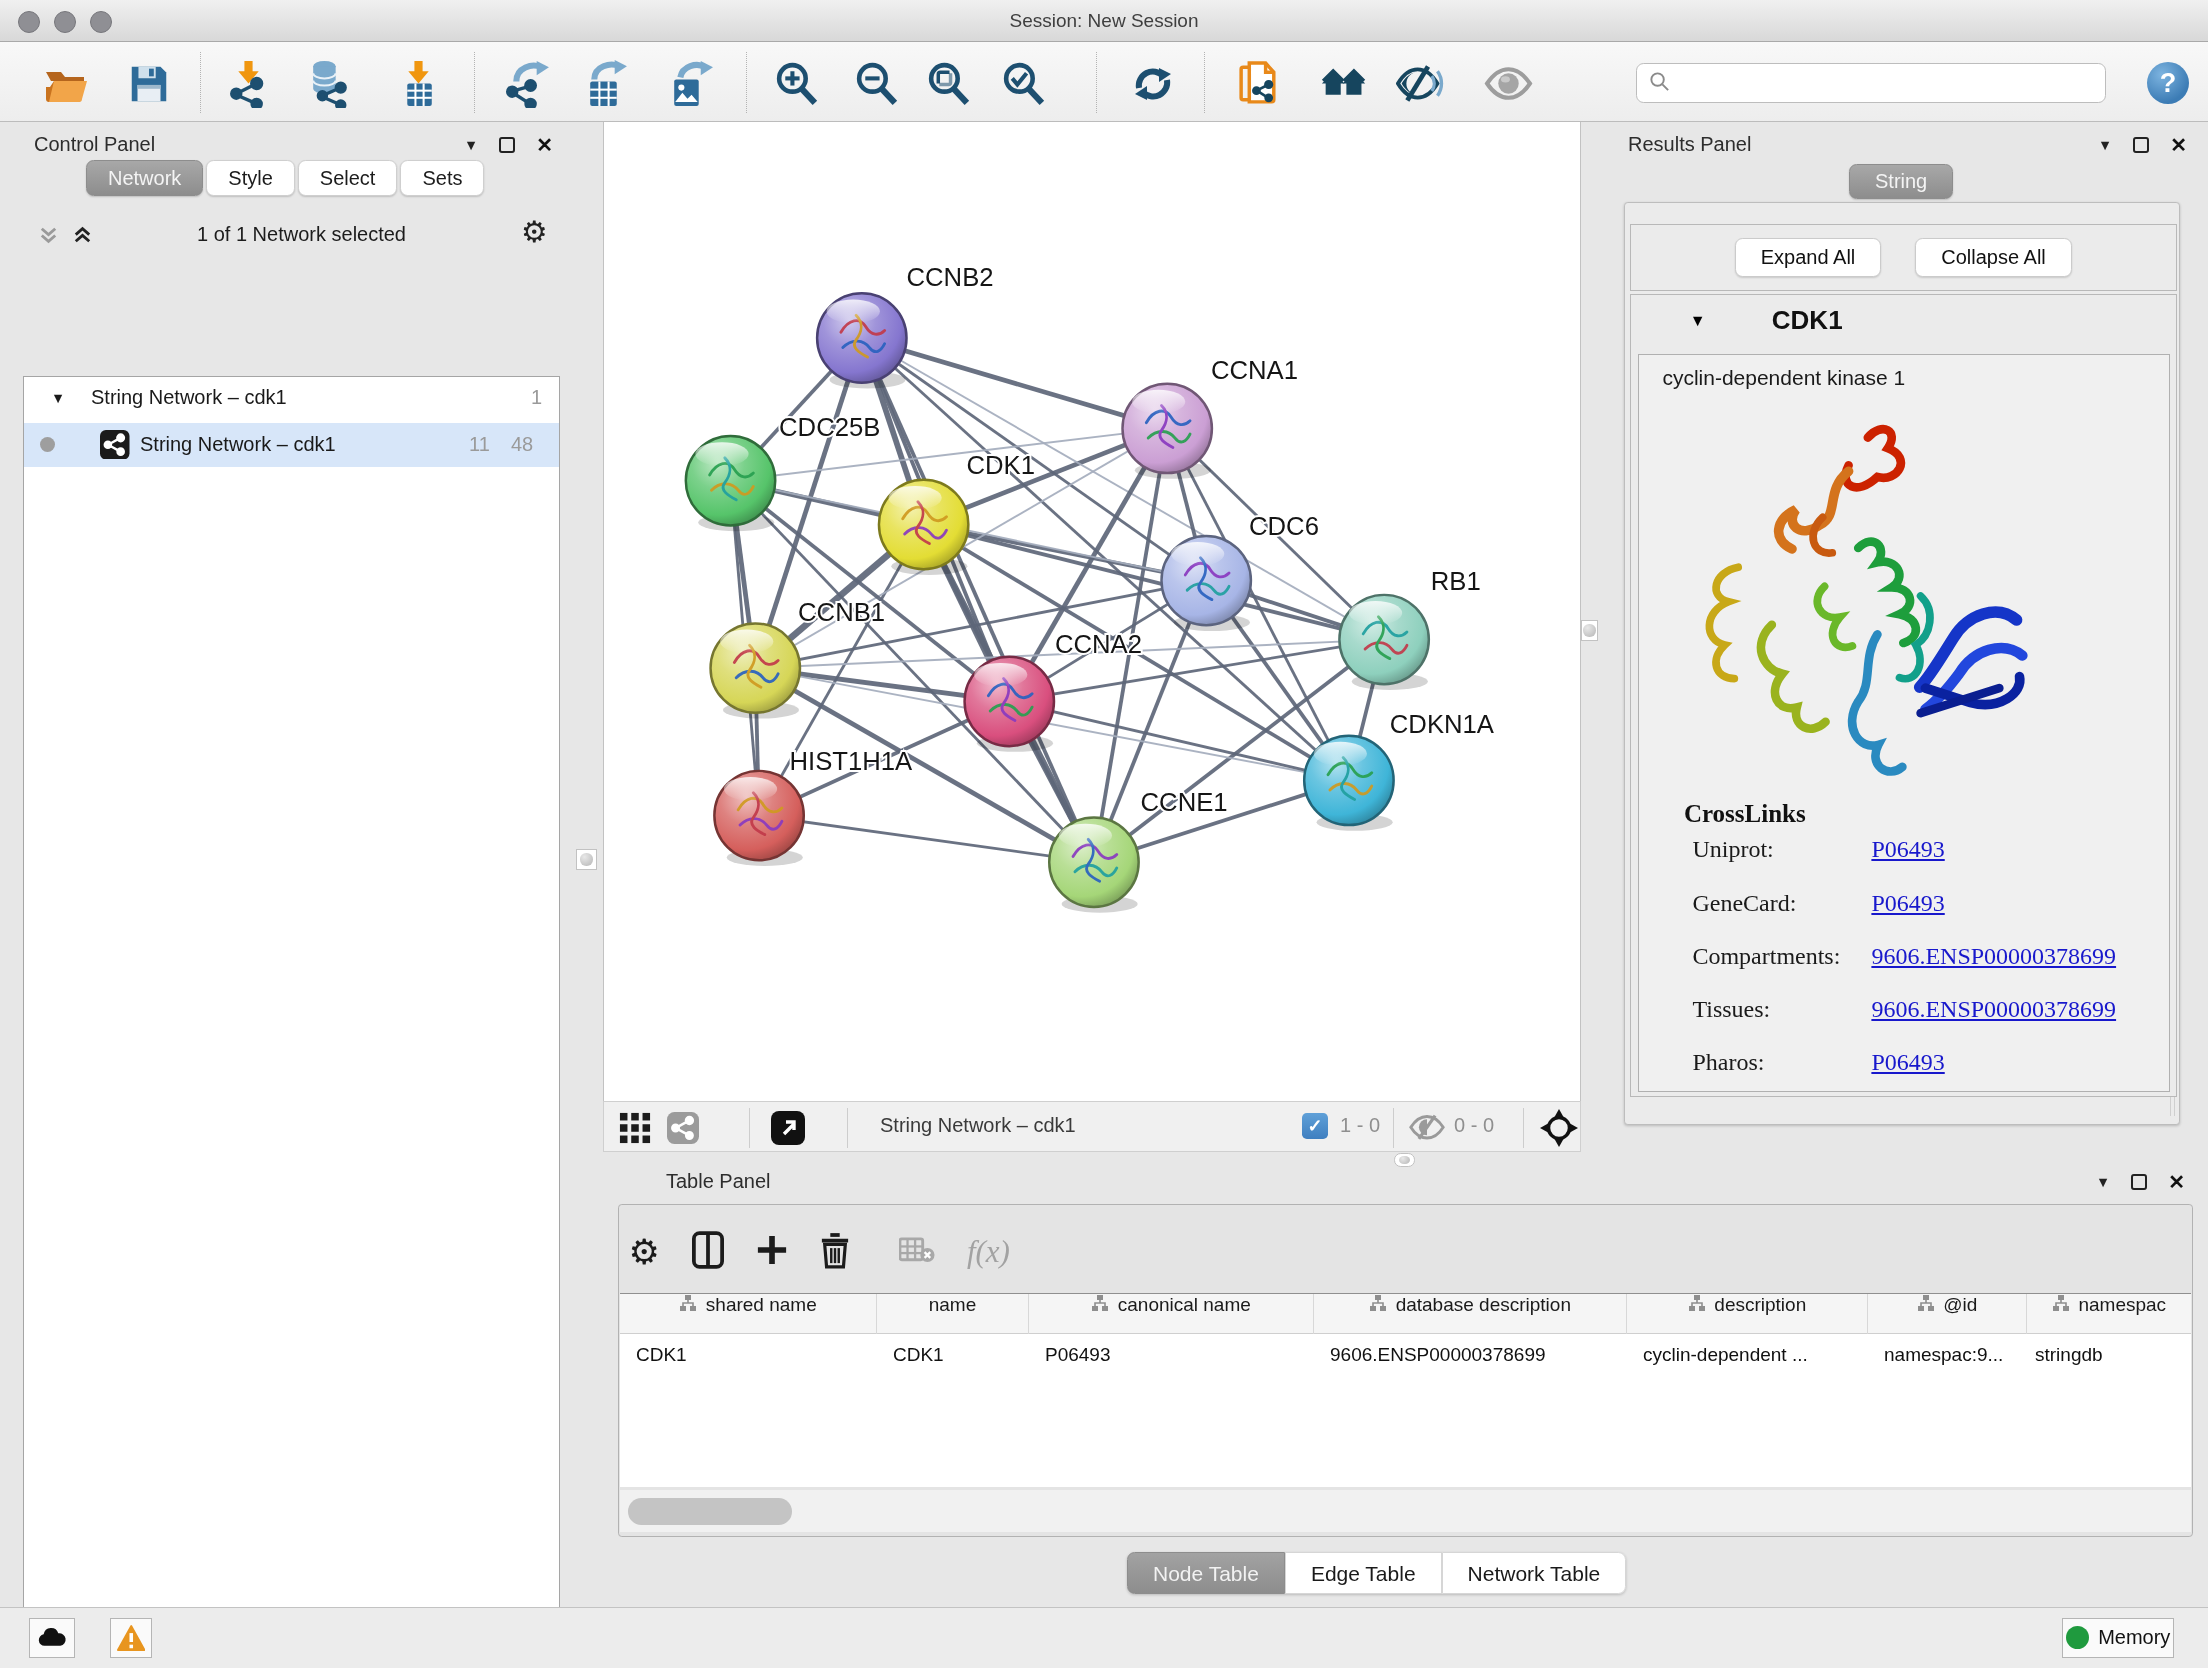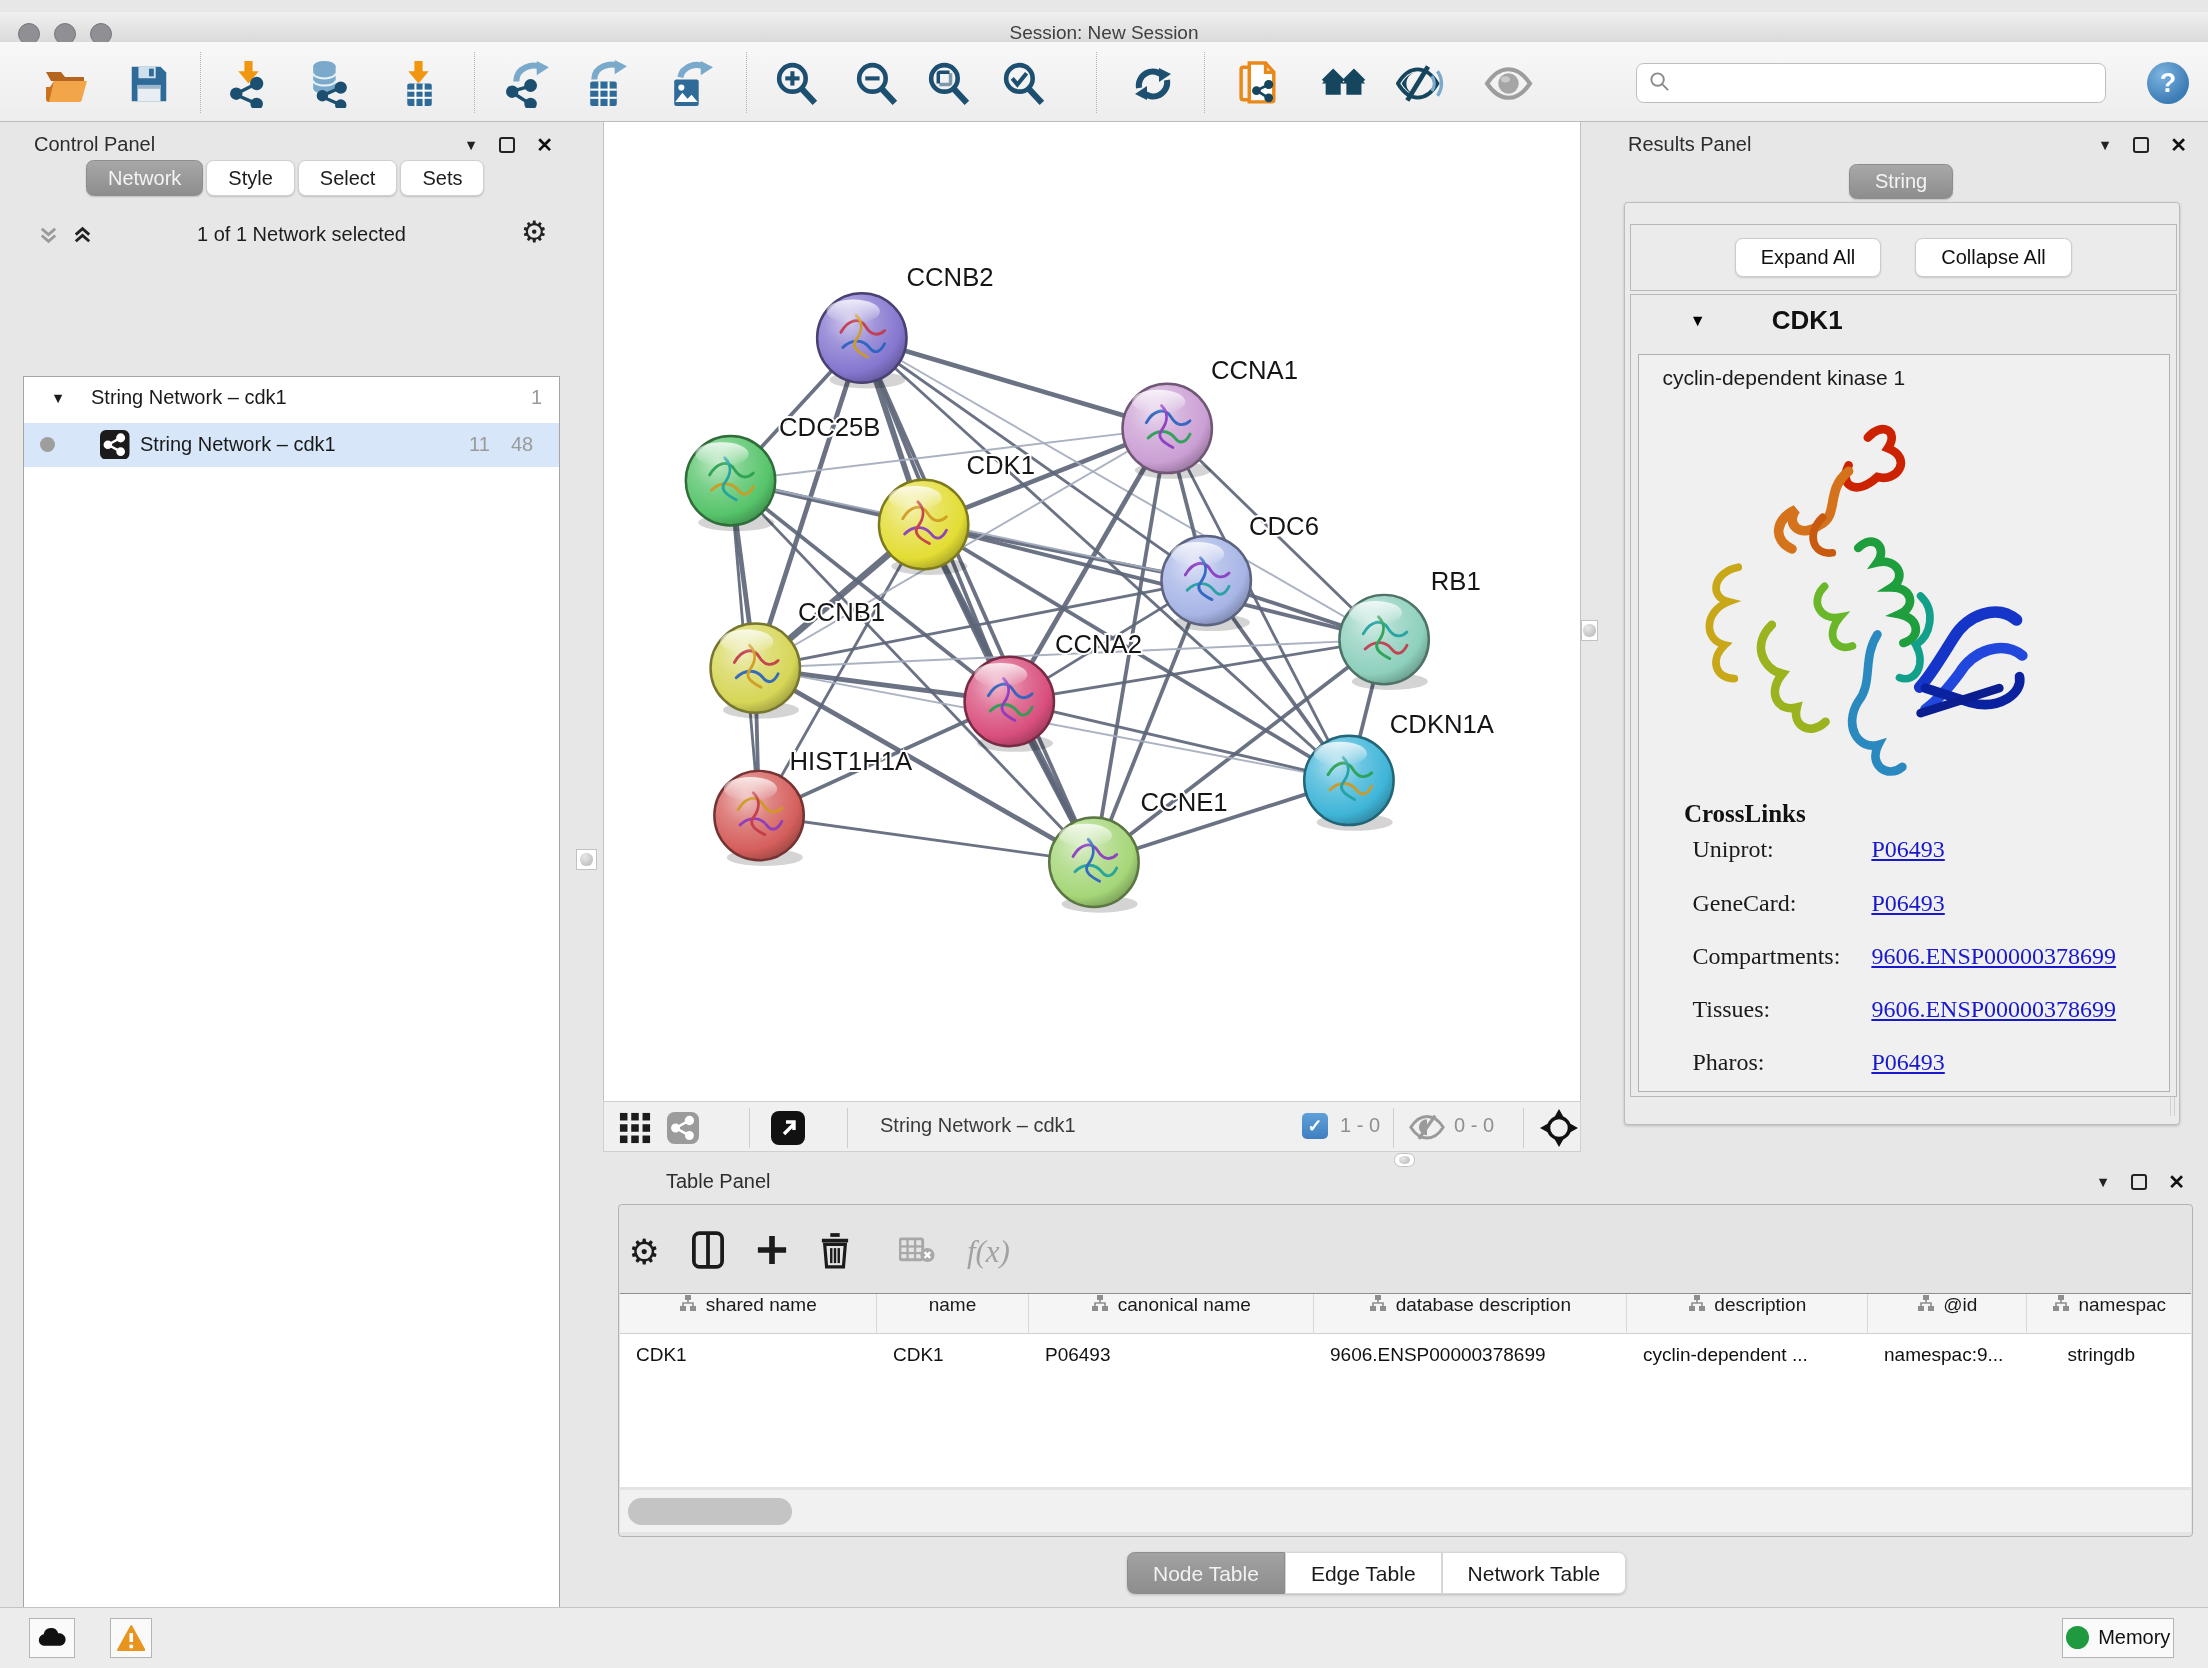--- a/index.html
+++ b/index.html
@@ -3,21 +3,21 @@
 <meta charset="utf-8">
 <style>
   * { margin:0; padding:0; box-sizing:border-box; }
   html,body { background:#cfcfcf; }
   body { font-family:"Liberation Sans", sans-serif; }
   .app { position:relative; width:2208px; height:1668px; background:#e7e7e7; overflow:hidden;
          font-family:"Liberation Sans", sans-serif; }
   .abs { position:absolute; }
 
   
-  .titlebar { position:absolute; left:0; top:12px; width:2208px; height:34px;
+  .titlebar { position:absolute; left:0; top:0; width:2208px; height:42px;
     background:linear-gradient(#f0f0f0,#d8d8d8); border-bottom:1px solid #a9a9a9; }
   .tlight { position:absolute; top:10.5px; width:22px; height:22px; border-radius:50%;
     background:#8f8f94; border:1px solid #77777c; }
   .win-title { position:absolute; left:0; top:0; width:100%; height:42px; line-height:42px;
     text-align:center; font-size:19px; color:#3f3f3f; }
 
   
   .toolbar { position:absolute; left:0; top:42px; width:2208px; height:80px;
     background:linear-gradient(#f8f8f8,#ededed); border-bottom:1px solid #bcbcbc; }
   .tbtn { position:absolute; top:17px; width:49px; height:49px; display:flex;
@@ -885,21 +885,21 @@
             <span>namespac</span>
           </div>
         </div>
       <div id="tbl-rows">
           <div class="td" style="left: 0px; width: 257px;">CDK1</div>
           <div class="td" style="left: 257px; width: 152px;">CDK1</div>
           <div class="td" style="left: 409px; width: 285px;">P06493</div>
           <div class="td" style="left: 694px; width: 313px;">9606.ENSP00000378699</div>
           <div class="td" style="left: 1007px; width: 241px;">cyclin-dependent ...</div>
           <div class="td" style="left: 1248px; width: 159px;">namespac:9...</div>
-          <div class="td" style="left: 1350px; width: 165px; text-align: right;">stringdb</div>
+          <div class="td" style="left: 1399px; width: 165px;">stringdb</div>
         </div>
     </div>
     <div class="hscroll">
       <div class="hthumb"></div>
     </div>
   </div>
   <div class="bottom-tabs" id="bottom-tabs">
       <div class="btab active">Node Table</div>
       <div class="btab">Edge Table</div>
       <div class="btab">Network Table</div>

